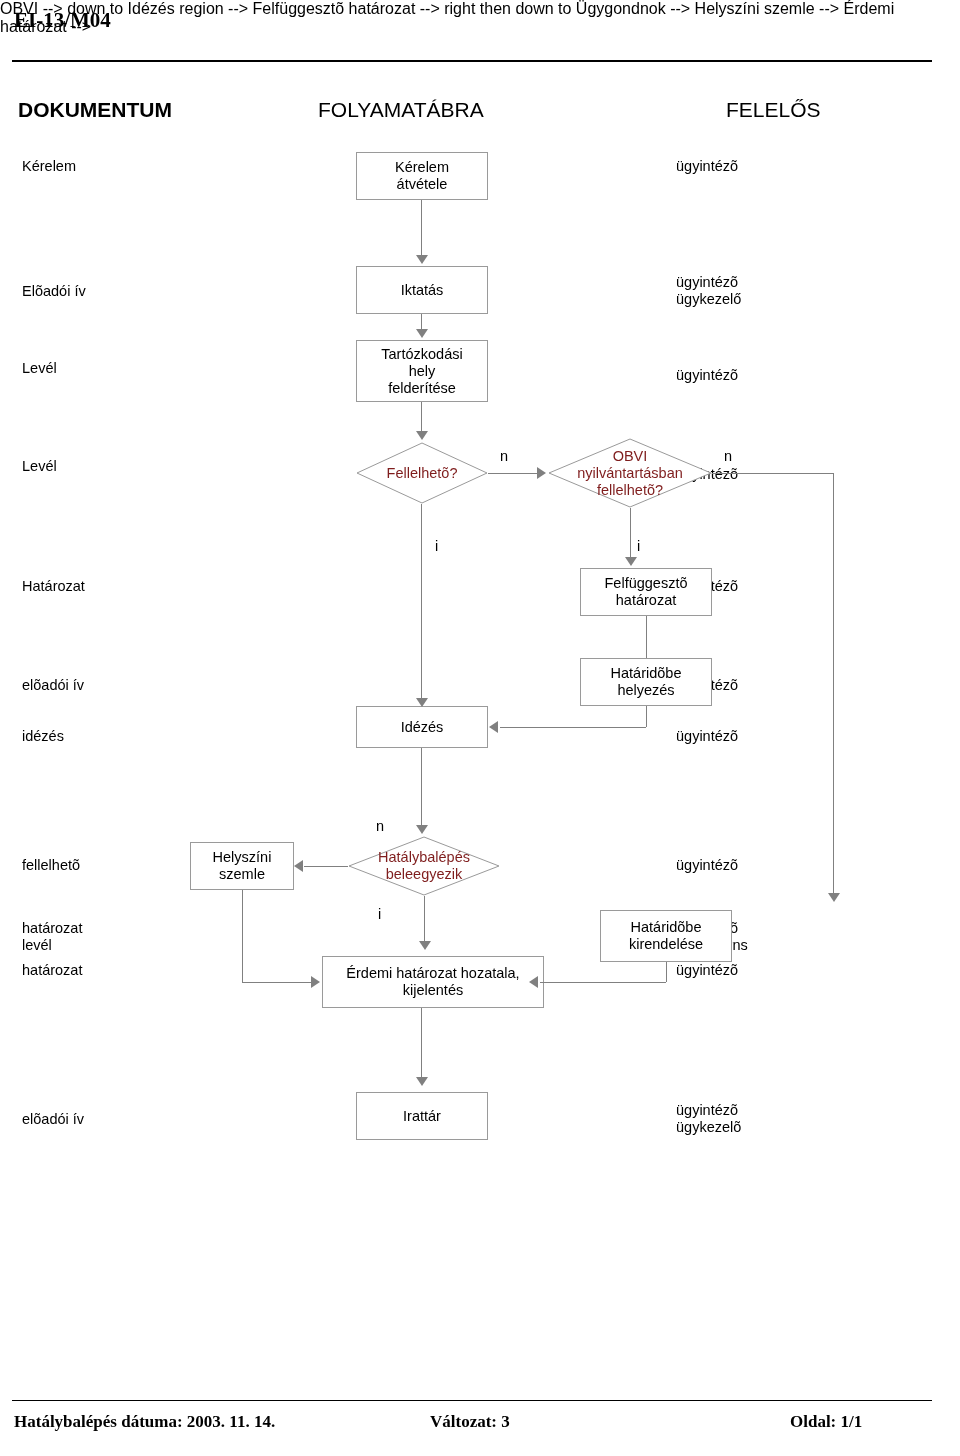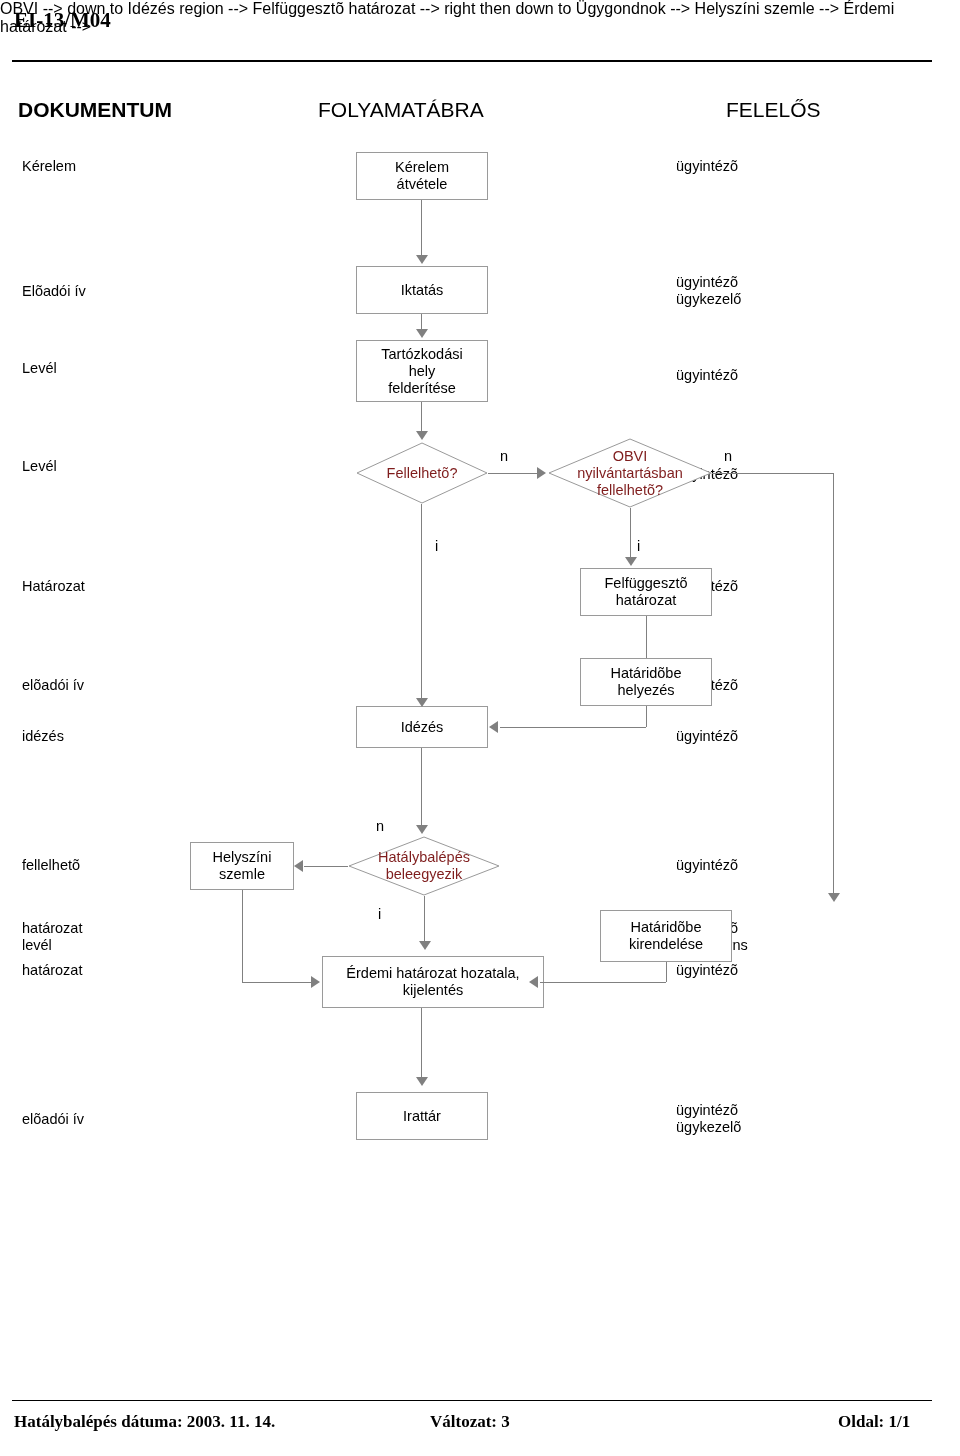--- a/index.html
+++ b/index.html
@@ -157,21 +157,21 @@
     position: absolute;
     top: 1412px;
     font-family: "Liberation Serif", serif;
     font-weight: bold;
     font-size: 17px;
     color: #000;
     white-space: nowrap;
   }
   #footer-left { left: 14px; }
   #footer-center { left: 430px; }
-  #footer-right { left: 790px; margin-left: 48px; }
+  #footer-right { left: 790px; }
 </style>
 </head>
 <body>
 
 
 
 
 <div class="doc-header">
   <div class="doc-code">EI-13/M04</div>
   <div class="header-rule"></div>

